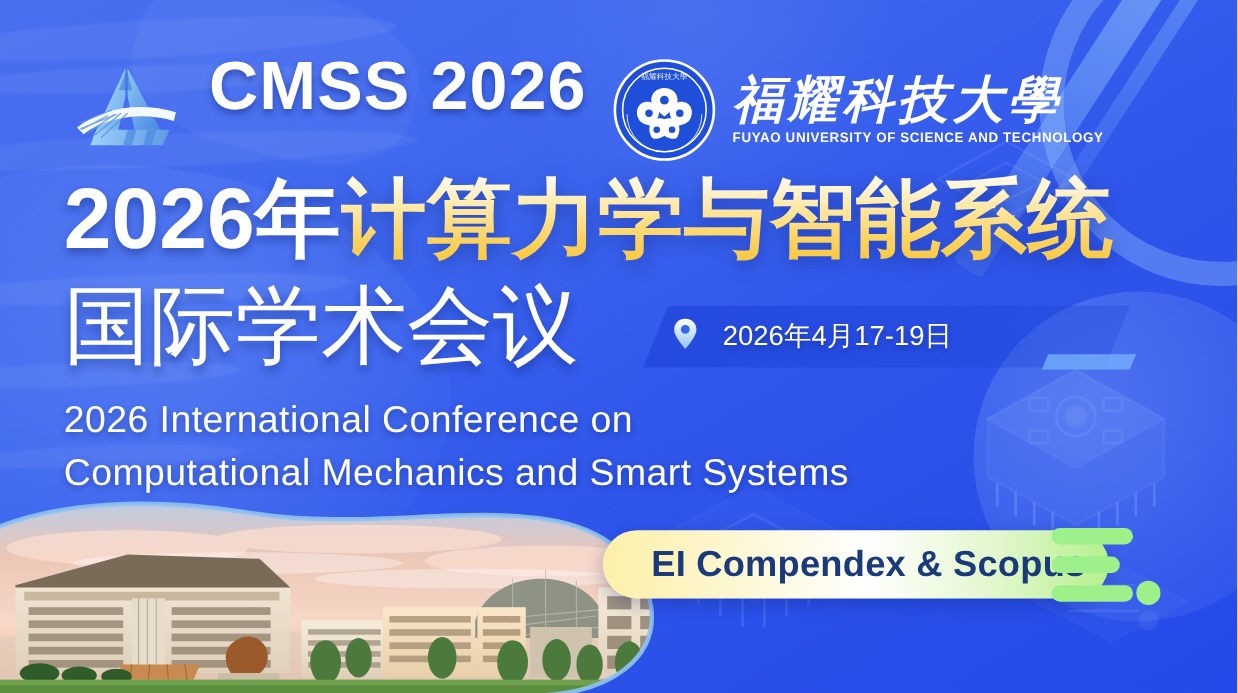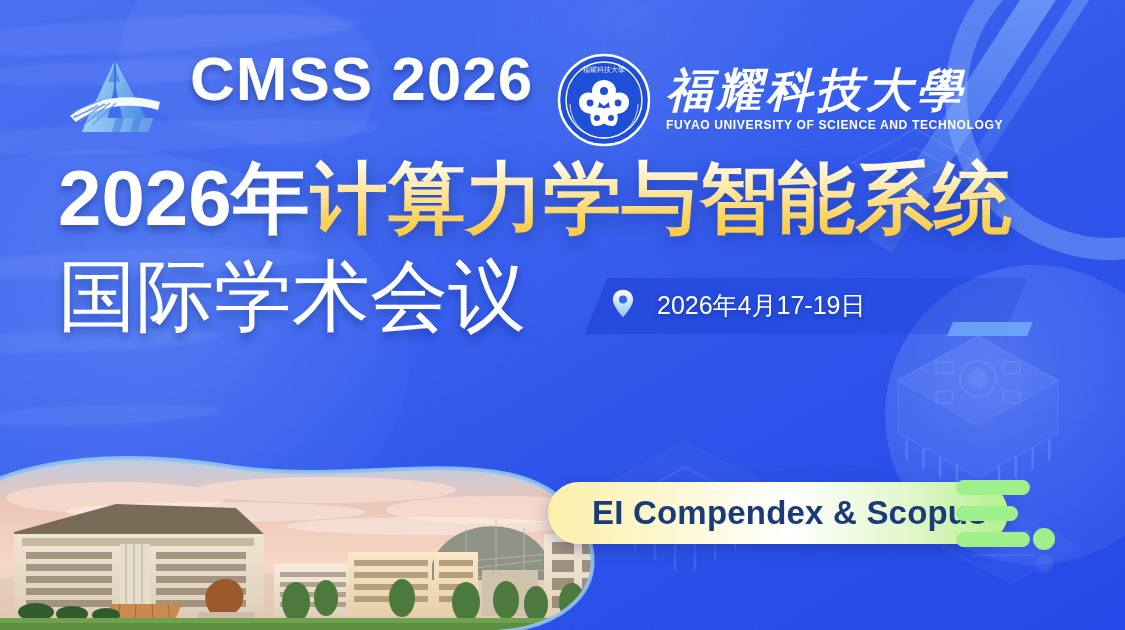--- a/index.html
+++ b/index.html
@@ -269,20 +269,24 @@
           </linearGradient>
         </defs>
         <path d="M11 0.8 C5.2 .8 .9 5.1 .9 10.6 C.9 17.6 11 28.3 11 28.3 C11 28.3 21.1 17.6 21.1 10.6 C21.1 5.1 16.8 .8 11 .8 Z" fill="url(#pg)"></path>
         <circle cx="11" cy="10.4" r="4" fill="#3a63e8"></circle>
       </svg>
     </span>
     <span>2026年4月17-19日</span>
     <span class="date-gap"></span>
   </div>
 
+  <div class="title-en">
+    <div>2026 International Conference on</div>
+    <div>Computational Mechanics and Smart Systems</div>
+  </div>
 
   <div class="photo">
     <svg class="photo-inner" viewBox="0 0 620 182" preserveAspectRatio="none" width="620" height="182">
       <defs>
         <clipPath id="pclip">
           <path d="M0 28 C60 4 140 0 230 14 C330 30 420 8 500 20 C556 28 590 60 596 100 C602 146 560 176 500 180 L0 182 Z"></path>
         </clipPath>
         <linearGradient id="skyg" x1="0" y1="0" x2="0" y2="1">
           <stop offset="0" stop-color="#b9cbe8"></stop>
           <stop offset="30%" stop-color="#ecc7b8"></stop>

